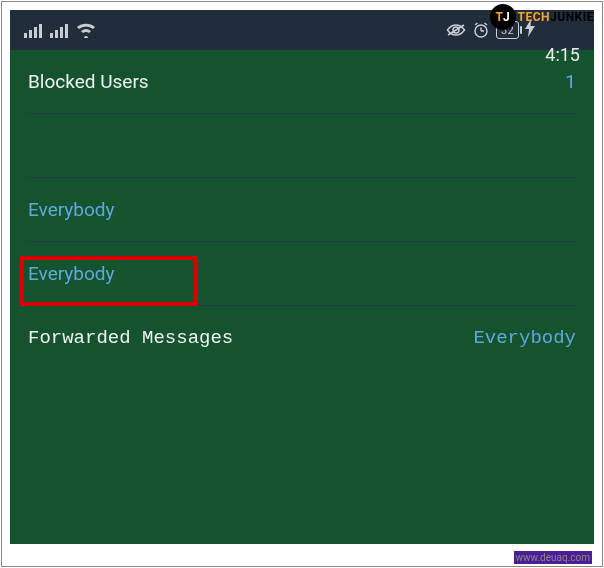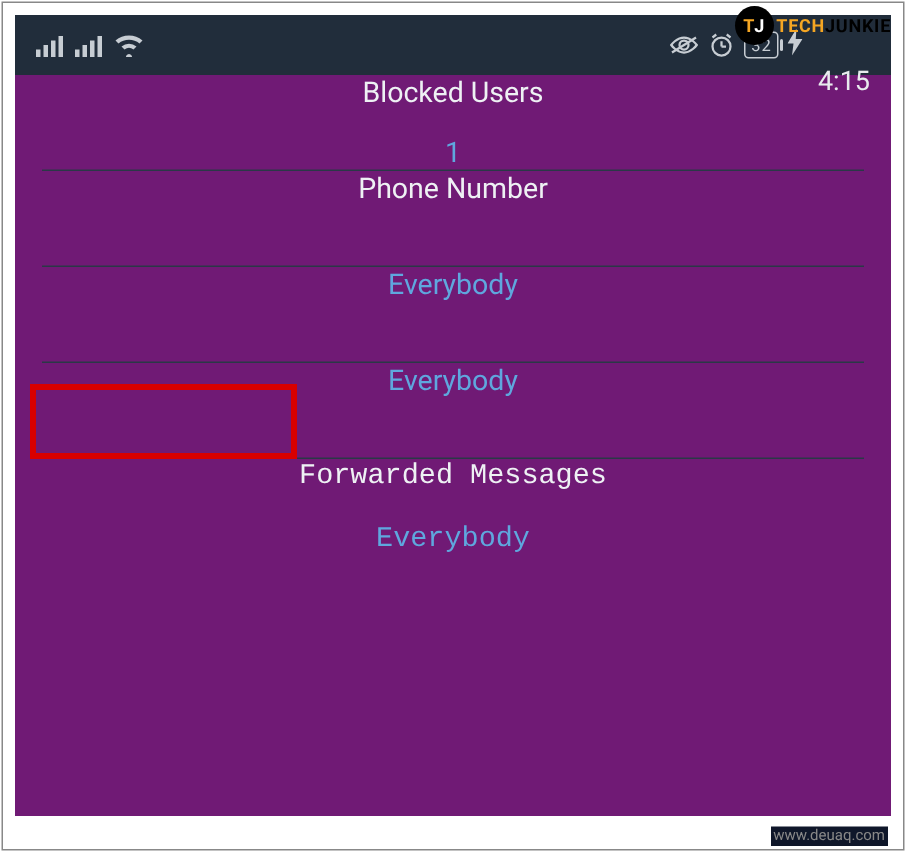--- a/index.html
+++ b/index.html
@@ -21,21 +21,21 @@
       margin: 1px;
       position: relative;
       background: #fff;
     }
     .phone-screen {
       position: absolute;
       top: 8px;
       left: 8px;
       right: 8px;
       bottom: 22px;
-      background: #701a75;
+      background: #14532d;
       overflow: hidden;
     }
     
     .status-bar {
       height: 40px;
       display: flex;
       align-items: center;
       justify-content: space-between;
       padding: 0 14px;
       background: #212d3b;
@@ -128,21 +128,20 @@
       font-weight: 600;
       padding: 26px 0 14px 0;
     }
     .row {
       display: flex;
       align-items: center;
       justify-content: space-between;
       height: 64px;
       border-bottom: 1px solid #2a3847;
       cursor: pointer;
-      flex-direction: column;
     }
     .row:last-child {
       border-bottom: none;
       font-family: Liberation Mono, monospace;
     }
     .row-label {
       color: #eef1f4;
       font-size: 19px;
       font-weight: 400;
     }
@@ -187,21 +186,21 @@
     }
     .tj-text .tech { color:#f5a623; }
     .tj-text .junkie { color:#000; }
     
     .bottom-watermark {
       position:absolute;
       bottom: 2px;
       right: 10px;
       font-size: 10px;
       color: #888;
-      background:#0f172a;
+      background:#4c1d95;
       padding: 1px 2px;
     }
     .lightning {
       display:inline-block;
     }
   </style>
 </head>
 <body>
 
 <div class="outer-frame">
@@ -268,21 +267,20 @@
 
 
     <div class="content">
 
       <div class="row">
         <span class="row-label">Blocked Users</span>
         <span class="row-value">1</span>
       </div>
 
       <div class="row">
-        <span class="row-label">Phone Number</span>
       </div>
 
       <div class="row">
         <span class="row-value">Everybody</span>
       </div>
 
       <div class="row">
         <span class="row-value">Everybody</span>
       </div>
 

